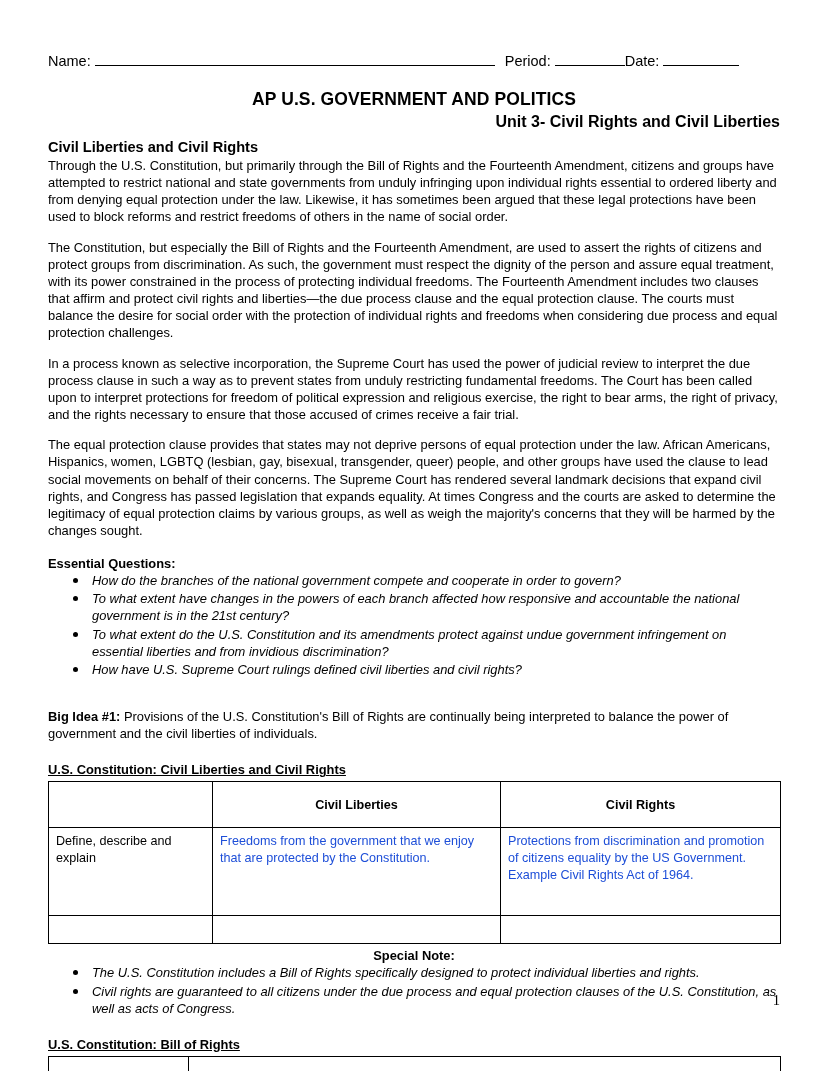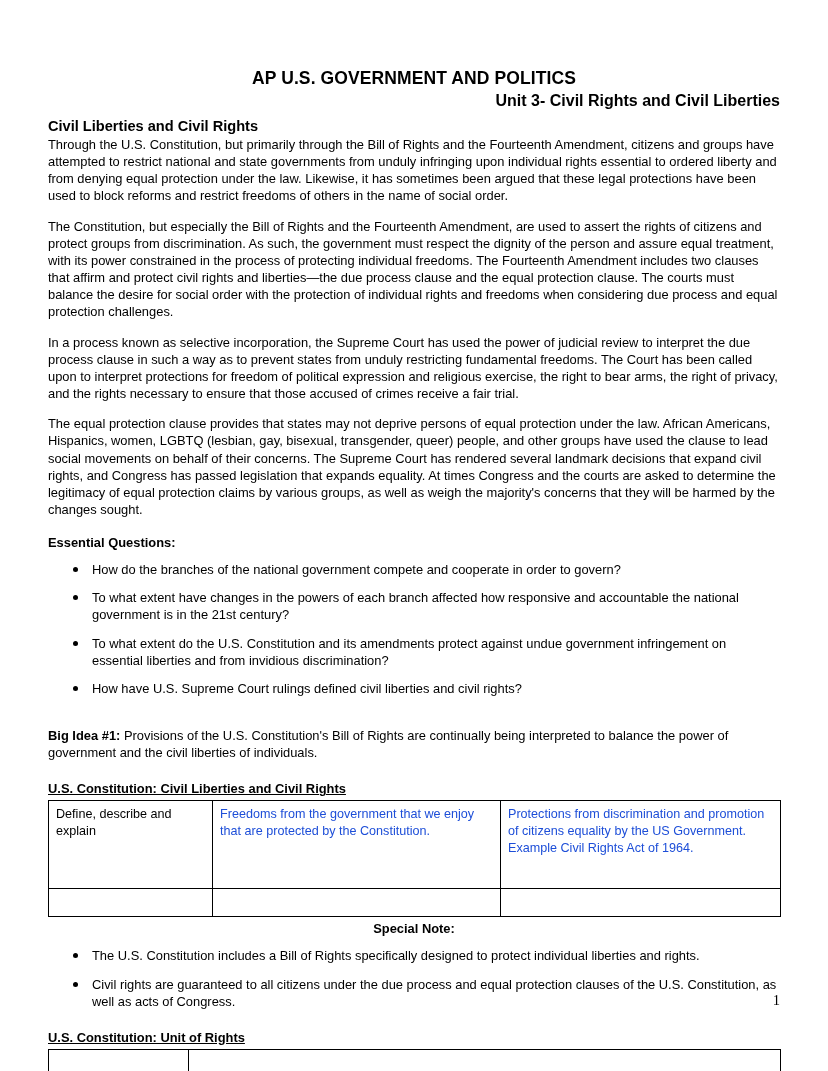--- a/index.html
+++ b/index.html
@@ -80,21 +80,22 @@
   ul.bul {
     list-style: none;
     margin: 1px 0 0 0;
     padding: 0;
   }
   ul.bul li {
     font-size: 12.9px;
     line-height: 1.33;
     position: relative;
     padding-left: 44px;
-    margin-top: 11px;
+    margin-top: 1px;
+    font-style: italic;
   }
   ul.bul li::before {
     content: "";
     position: absolute;
     left: 25px;
     top: 6px;
     width: 5px;
     height: 5px;
     border-radius: 50%;
     background: #000;
@@ -170,20 +171,29 @@
     font-family: "Liberation Serif", serif;
     font-size: 14.5px;
   }
 </style>
 </head>
 <body>
 
 <div class="page">
 
   
+  <div class="namebar">
+    <span class="lbl">Name:</span>
+    <span class="rule rule-name"></span>
+    <span class="sp"></span>
+    <span class="lbl">Period:</span>
+    <span class="rule rule-period"></span>
+    <span class="lbl">Date:</span>
+    <span class="rule rule-date"></span>
+  </div>
 
   
   <div class="doc-title">AP U.S. GOVERNMENT AND POLITICS</div>
   <div class="doc-subtitle">Unit 3- Civil Rights and Civil Liberties</div>
 
   
   <div class="sec-head">Civil Liberties and Civil Rights</div>
 
   <div class="para">Through the U.S. Constitution, but primarily through the Bill of Rights and the Fourteenth Amendment, citizens and groups have attempted to restrict national and state governments from unduly infringing upon individual rights essential to ordered liberty and from denying equal protection under the law. Likewise, it has sometimes been argued that these legal protections have been used to block reforms and restrict freedoms of others in the name of social order.</div>
   <div class="para">The Constitution, but especially the Bill of Rights and the Fourteenth Amendment, are used to assert the rights of citizens and protect groups from discrimination. As such, the government must respect the dignity of the person and assure equal treatment, with its power constrained in the process of protecting individual freedoms. The Fourteenth Amendment includes two clauses that affirm and protect civil rights and liberties—the due process clause and the equal protection clause. The courts must balance the desire for social order with the protection of individual rights and freedoms when considering due process and equal protection challenges.</div>
@@ -204,20 +214,25 @@
 
   
   <div class="tbl-head">U.S. Constitution:  Civil Liberties and Civil Rights</div>
   <table class="grid">
     <colgroup>
       <col class="col-a">
         <col class="col-b">
         <col class="col-c">
     </colgroup>
     <tbody>
+      <tr class="hdr-row">
+        <th></th>
+        <th class="ctr">Civil Liberties</th>
+        <th class="ctr">Civil Rights</th>
+      </tr>
       <tr class="body-row">
         <td>Define, describe and explain</td>
         <td class="answer">Freedoms from the government that we enjoy that are protected by the Constitution.</td>
         <td class="answer">Protections from discrimination and promotion of citizens equality by the US Government.  Example Civil Rights Act of 1964.</td>
       </tr>
       <tr class="empty-row">
         <td></td>
         <td></td>
         <td></td>
       </tr>
@@ -225,21 +240,21 @@
   </table>
 
   
   <div class="label-head specialnote">Special Note:</div>
   <ul class="bul">
     <li>The U.S. Constitution includes a Bill of Rights specifically designed to protect individual liberties and rights.</li>
     <li>Civil rights are guaranteed to all citizens under the due process and equal protection clauses of the U.S. Constitution, as well as acts of Congress.</li>
   </ul>
 
   
-  <div class="tbl-head">U.S. Constitution:  Unit of Rights</div>
+  <div class="tbl-head">U.S. Constitution:  Bill of Rights</div>
   <table class="grid2">
     <colgroup>
         <col class="g2-a">
         <col class="g2-b">
       </colgroup>
     <tbody>
       <tr>
         <td></td>
         <td></td>
       </tr>

